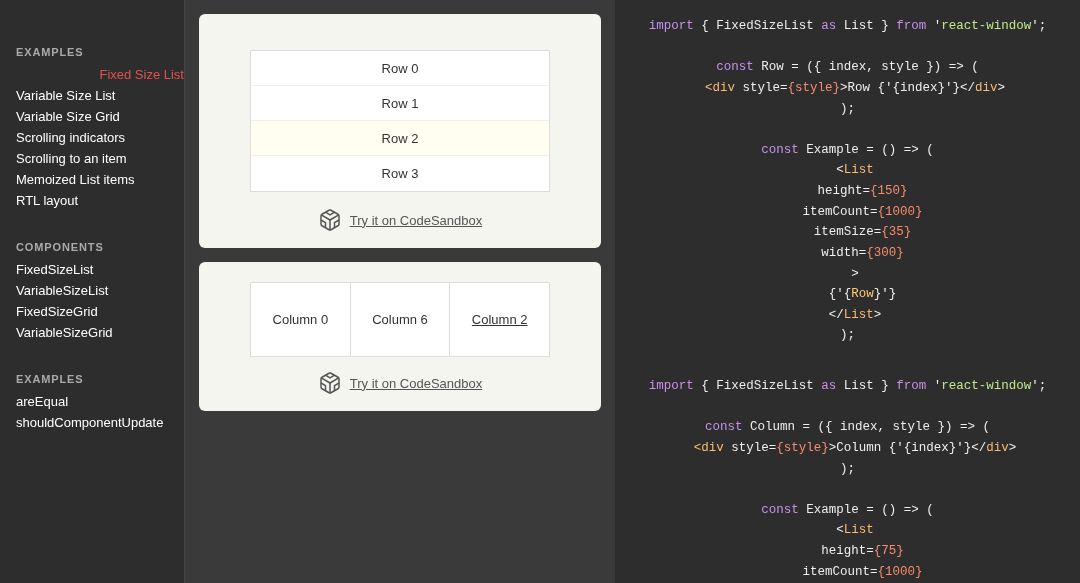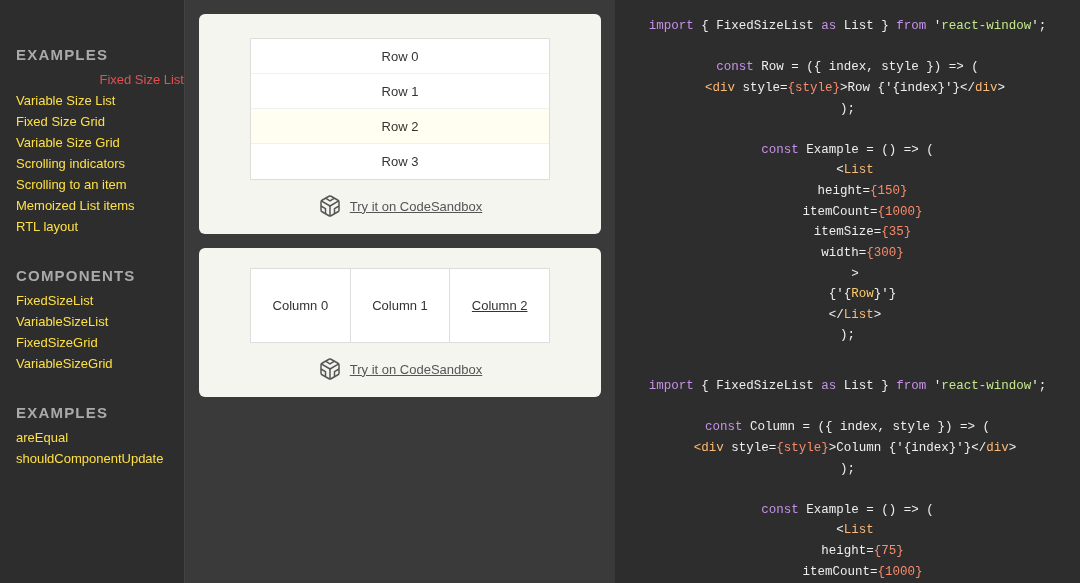--- a/index.html
+++ b/index.html
@@ -23,31 +23,31 @@
     }
     .sidebar-title {
       font-size: 22px;
       font-weight: bold;
       color: #eee;
       margin-bottom: 20px;
       line-height: 1.2;
       font-family: 'Courier New', monospace;
     }
     .sidebar-section-label {
-      font-size: 15px;
+      font-size: 11px;
       font-weight: bold;
       color: #aaa;
       letter-spacing: 0.08em;
       margin-top: 30px;
       margin-bottom: 6px;
       font-family: Arial, sans-serif;
     }
     .sidebar-item {
       font-size: 13px;
-      color: #fde047;
+      color: #ffffff;
       padding: 3px 0;
       cursor: pointer;
       font-family: Arial, sans-serif;
     }
     .sidebar-item.active { color: #e05252; text-align: right; }
 
     
     .main {
       flex: 1;
       display: flex;
@@ -69,21 +69,21 @@
     .demo-card {
       background: #f5f5f0;
       border-radius: 6px;
       padding: 20px 20px 16px 20px;
     }
 
     .list-container {
       border: 1px solid #ddd;
       background: #fff;
       width: 300px;
-      margin: 4px auto;
+      margin: 16px auto;
     }
 
     .list-row {
       height: 35px;
       display: flex;
       align-items: center;
       justify-content: center;
       border-bottom: 1px solid #f0f0f0;
       font-family: Arial, sans-serif;
       font-size: 13px;
@@ -158,21 +158,20 @@
     .c-string { color: #c3e88d; }
   </style>
 </head>
 <body>
 
 <nav class="sidebar">
   <div class="sidebar-title"></div>
 <div class="sidebar-section-label">EXAMPLES</div>
     <div class="sidebar-item active">Fixed Size List</div>
     <div class="sidebar-item">Variable Size List</div>
-    <div class="sidebar-item">Fixed Size Grid</div>
     <div class="sidebar-item">Variable Size Grid</div>
     <div class="sidebar-item">Scrolling indicators</div>
     <div class="sidebar-item">Scrolling to an item</div>
     <div class="sidebar-item">Memoized List items</div>
     <div class="sidebar-item">RTL layout</div>
     <div class="sidebar-section-label">COMPONENTS</div>
     <div class="sidebar-item">FixedSizeList</div>
     <div class="sidebar-item">VariableSizeList</div>
     <div class="sidebar-item">FixedSizeGrid</div>
     <div class="sidebar-item">VariableSizeGrid</div>
@@ -200,21 +199,21 @@
           <polyline points="3.27 6.96 12 12.01 20.73 6.96"></polyline>
           <line x1="12" y1="22.08" x2="12" y2="12"></line>
         </svg>
         <span class="link-text">Try it on CodeSandbox</span>
       </div>
     </div>
 
     <div class="demo-card">
       <div class="list-row-horizontal">
         <div class="list-col">Column 0</div>
-        <div class="list-col">Column 1</div>
+        <div class="list-col">Column 6</div>
         <div class="list-col">Column 2</div>
       </div>
       <div class="codesandbox-link">
         <svg class="codesandbox-icon" viewBox="0 0 24 24" fill="none" stroke="#555" stroke-width="1.5">
           <path d="M21 16V8a2 2 0 0 0-1-1.73l-7-4a2 2 0 0 0-2 0l-7 4A2 2 0 0 0 3 8v8a2 2 0 0 0 1 1.73l7 4a2 2 0 0 0 2 0l7-4A2 2 0 0 0 21 16z"></path>
           <polyline points="7.5 4.21 12 6.81 16.5 4.21"></polyline>
           <polyline points="7.5 19.79 7.5 14.6 3 12"></polyline>
           <polyline points="21 12 16.5 14.6 16.5 19.79"></polyline>
           <polyline points="3.27 6.96 12 12.01 20.73 6.96"></polyline>
           <line x1="12" y1="22.08" x2="12" y2="12"></line>

